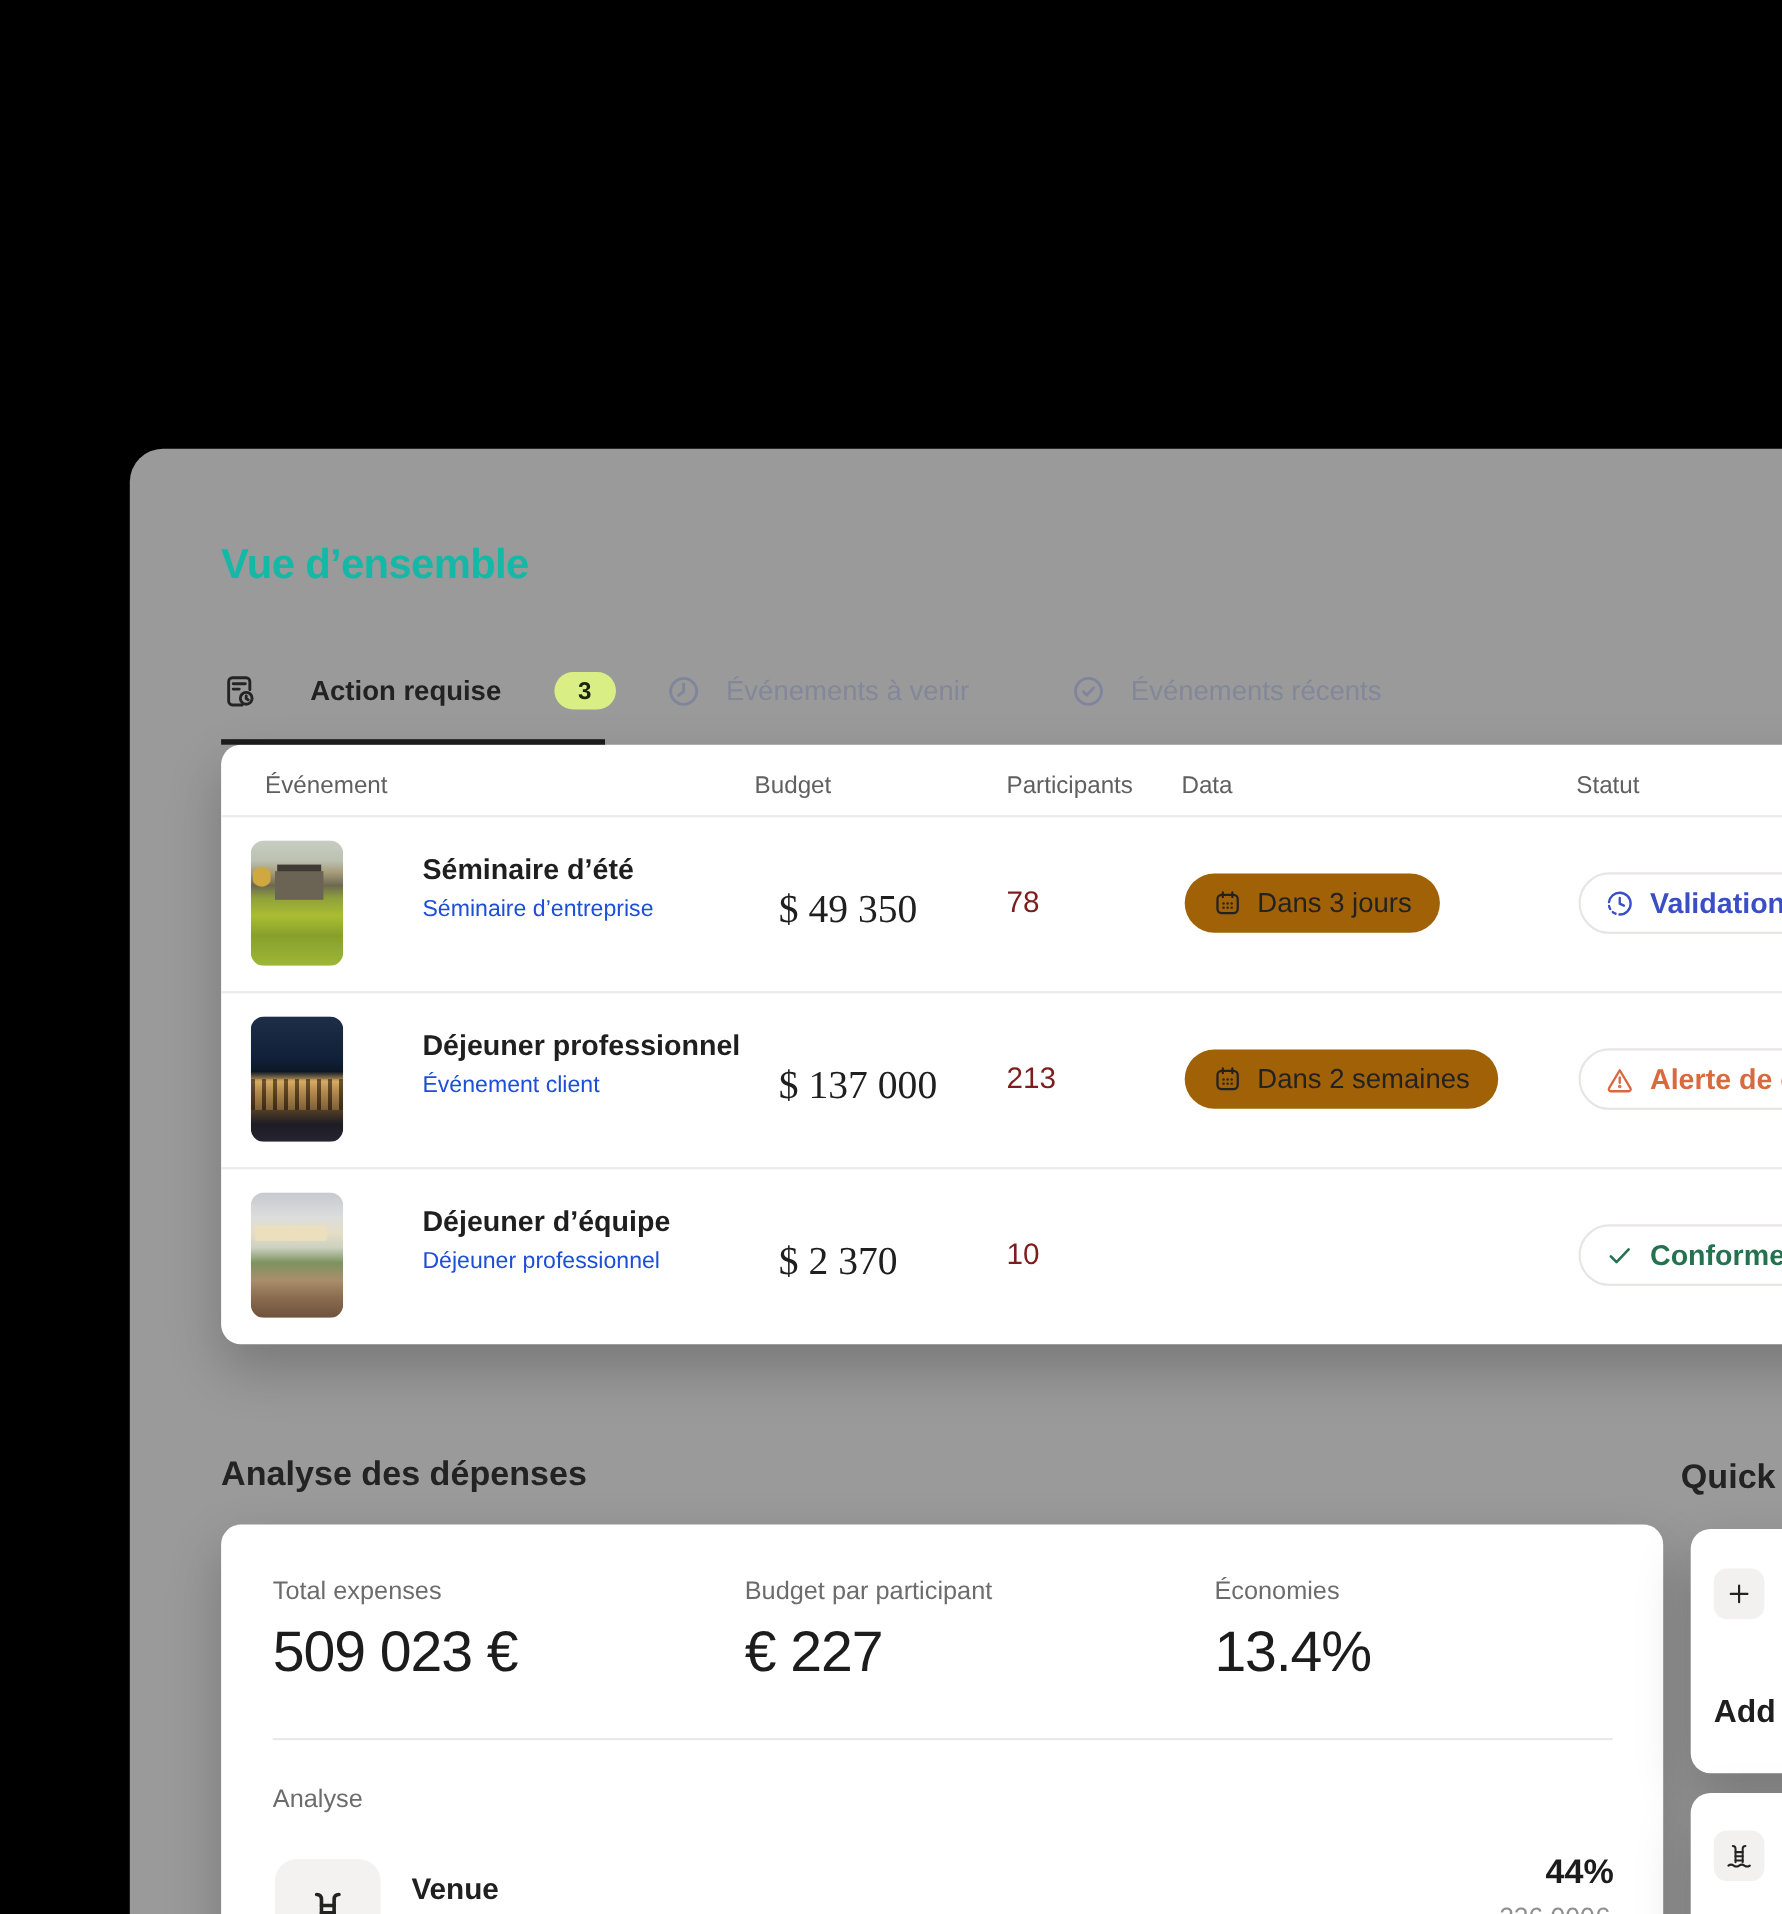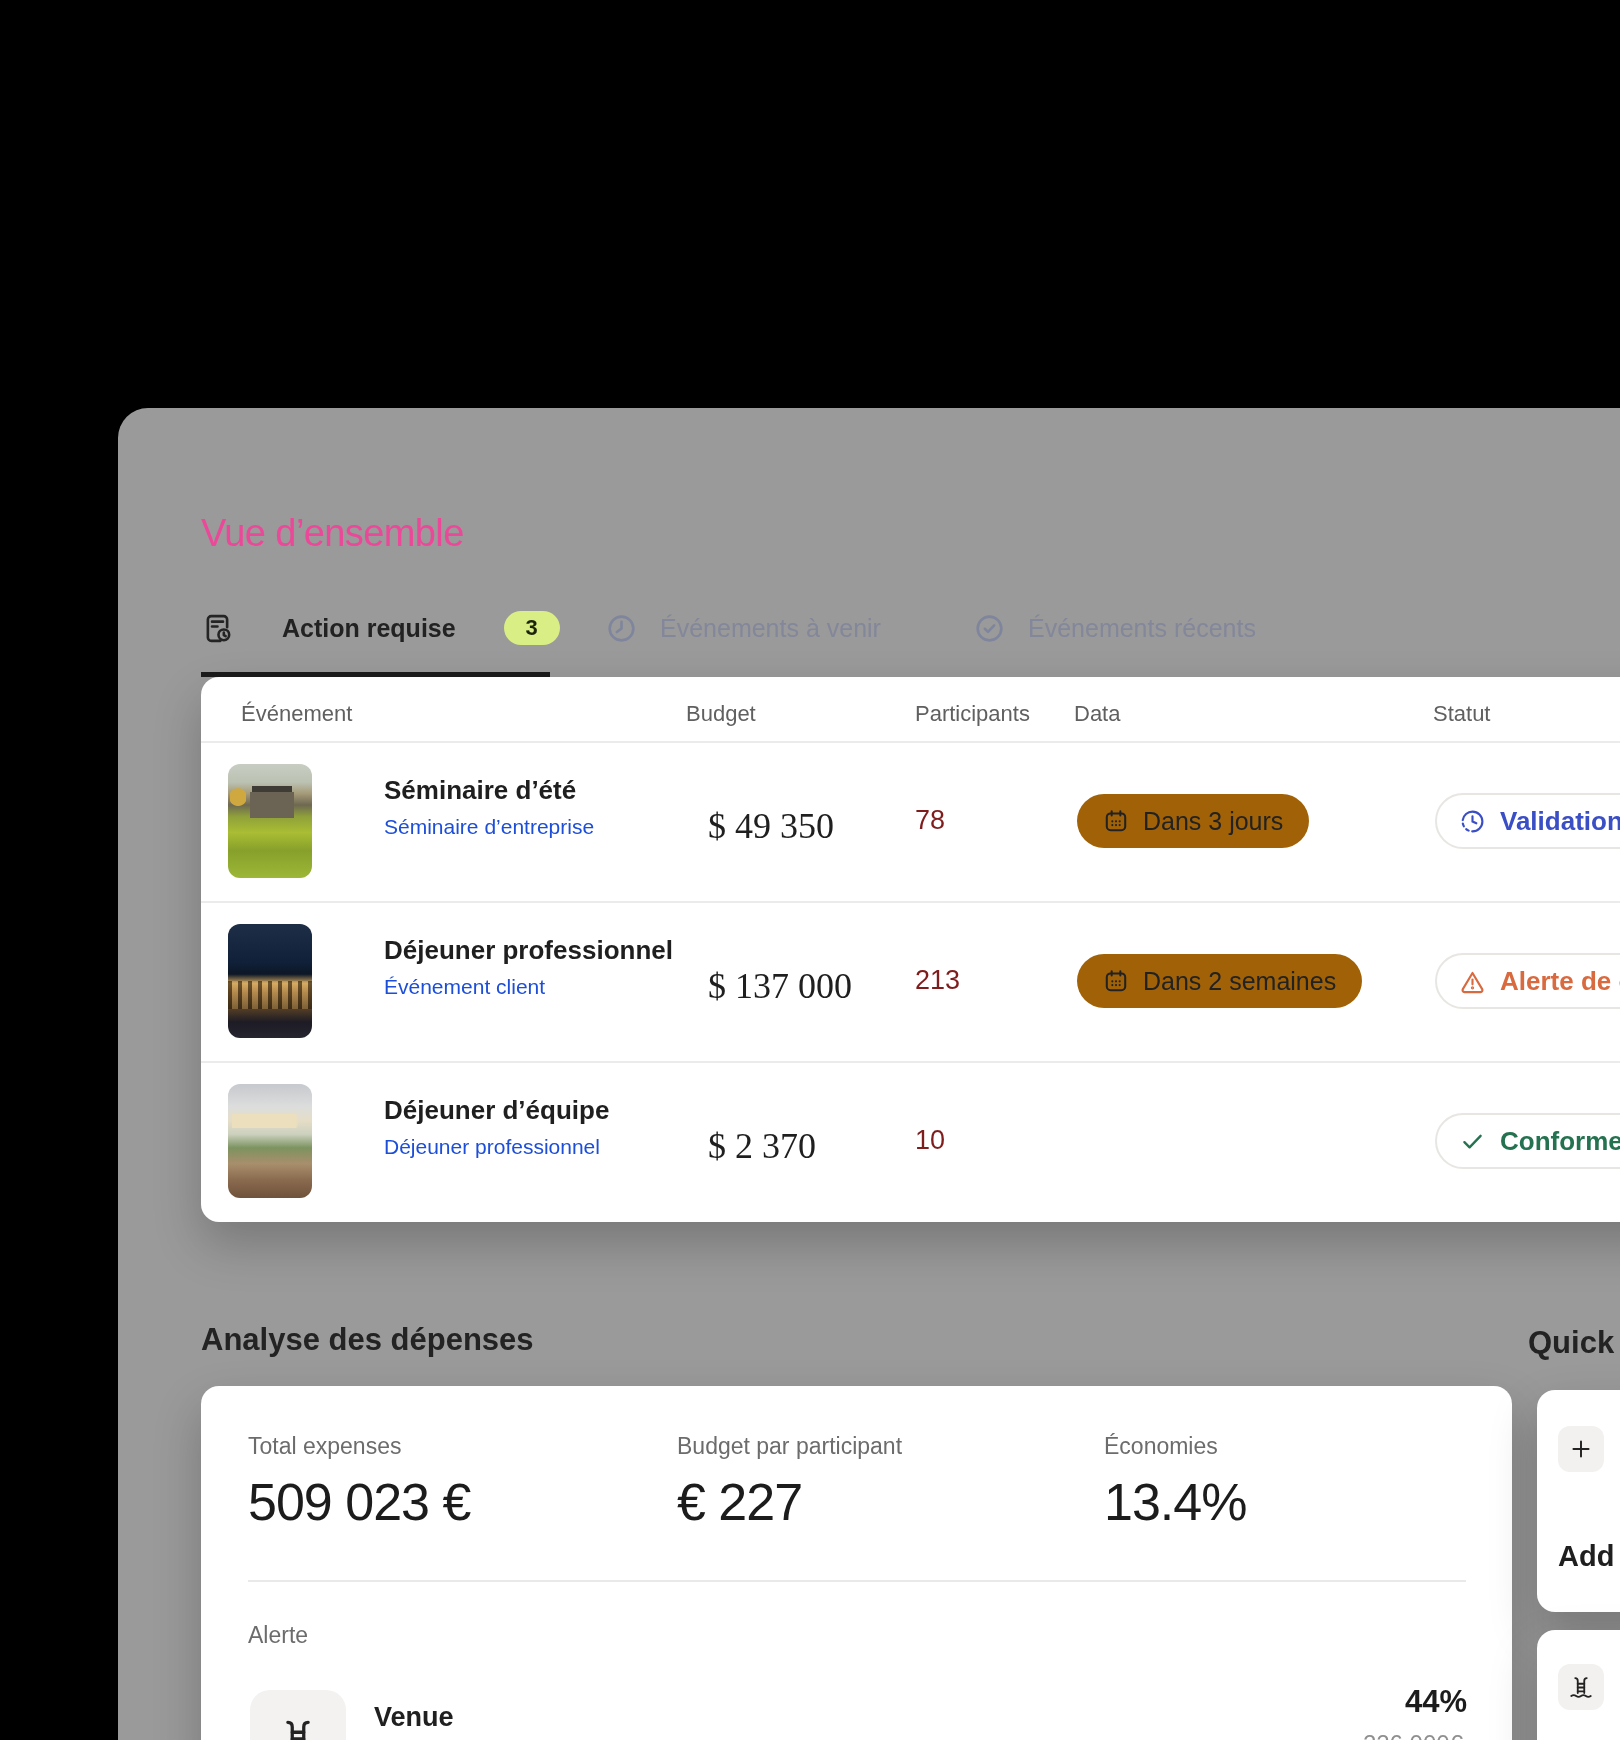--- a/index.html
+++ b/index.html
@@ -3,21 +3,21 @@
 <meta charset="utf-8">
 <style>
   html,body{margin:0;padding:0;background:#000;}
   body{width:1620px;height:1740px;overflow:hidden;position:relative;
        font-family:"Liberation Sans","DejaVu Sans",sans-serif;
        -webkit-font-smoothing:antialiased;}
   .abs{position:absolute;}
   #panel{left:118px;top:408px;width:1600px;height:1420px;background:#9a9a9a;
          border-top-left-radius:30px;}
   
-  #page-title{left:201px;top:512px;font-size:38px;font-weight:400;color:#ec4899;
+  #page-title{left:201px;top:492px;font-size:38px;font-weight:700;color:#14b8a6;
               letter-spacing:-.6px;}
   .tab{display:flex;align-items:center;gap:22px;position:absolute;top:608px;height:40px;}
   .tab .icon{width:33px;height:33px;flex:0 0 auto;}
   .tab-label{font-size:25px;font-weight:600;color:#222;}
   .tab.inactive .tab-label{color:#83879a;font-weight:500;}
   .tab.inactive .icon{color:#7f859c;}
   .tab.active .icon{color:#242424;}
   #tab-badge{min-width:56px;height:34px;border-radius:17px;background:#d9ee84;
              display:flex;align-items:center;justify-content:center;
              font-size:22px;font-weight:600;color:#1c250c;}
@@ -240,21 +240,21 @@
 <div class="abs" id="quick-title">Quick actions</div>
 
 <div class="abs" id="analysis-card">
   <div class="stat-label" style="left:47px;">Total expenses</div>
   <div class="stat-label" style="left:476px;">Budget par participant</div>
   <div class="stat-label" style="left:903px;">Économies</div>
   <div class="stat-value" style="left:47px;">509 023 €</div>
   <div class="stat-value" style="left:476px;">€ 227</div>
   <div class="stat-value" style="left:903px;">13.4%</div>
   <div id="stats-divider"></div>
-  <div id="details-label">Alerte</div>
+  <div id="details-label">Analyse</div>
   <div id="venue-tile">
     <span class="icon">
       <svg viewBox="0 0 24 24" fill="none" stroke="currentColor" stroke-width="1.7" stroke-linecap="round" stroke-linejoin="round">
         <path d="M9 17.5V6.2c0-1.5-.8-2.4-2.3-2.4M15 17.5V6.2c0-1.5.8-2.4 2.3-2.4"></path>
         <path d="M9 9h6M9 12.5h6M9 16h6"></path>
         <path d="M3 20.3c1.5-1.1 3-1.1 4.5 0s3 1.1 4.5 0 3-1.1 4.5 0 3 1.1 4.5 0"></path>
       </svg>
     </span>
   </div>
   <div id="venue-name">Venue</div>

